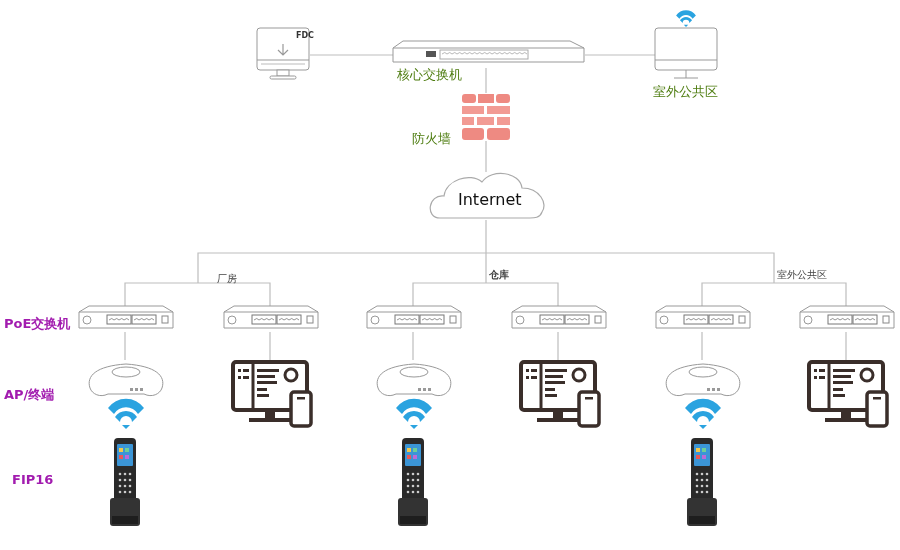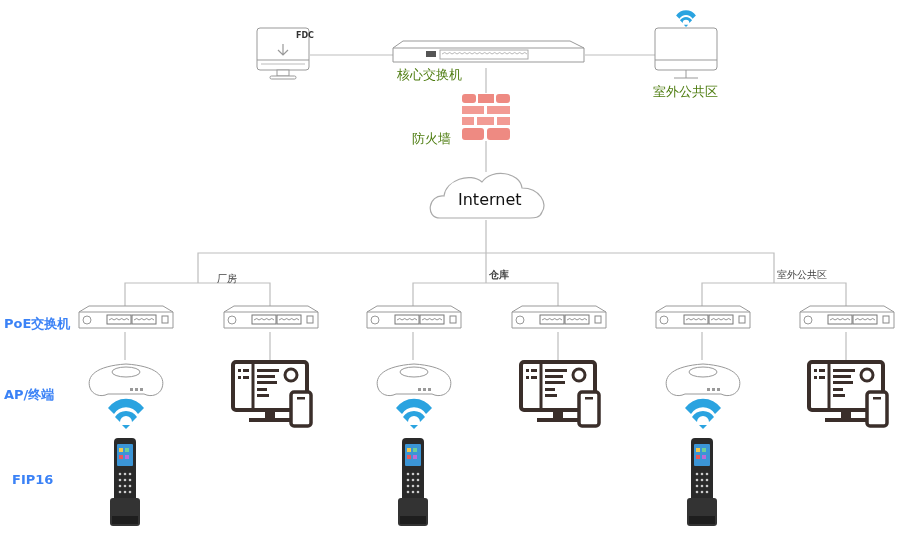--- a/index.html
+++ b/index.html
@@ -1,19 +1,19 @@
 <!DOCTYPE html>
 <html><head>
 <meta charset="utf-8">
 <style>
   html,body{margin:0;padding:0;background:#fff;}
   body{width:900px;height:550px;position:relative;overflow:hidden;font-family:"DejaVu Sans",sans-serif;}
   svg{position:absolute;left:0;top:0;}
   .lbl{position:absolute;color:#4d7c0f;font-size:13px;white-space:nowrap;}
-  .row-lbl{position:absolute;color:#3b82f6;font-size:13px;font-weight:bold;white-space:nowrap;text-align:center;}
+  .row-lbl{position:absolute;color:#a21caf;font-size:13px;font-weight:bold;white-space:nowrap;text-align:center;}
   .small{font-size:10px;color:#444;}
 </style>
 </head>
 <body>
 
 <svg width="900" height="550" viewBox="0 0 900 550">
   <defs>
     <g id="poe-switch">
       <path d="M4,6 L14,0 L88,0 L98,6 L98,22 L4,22 Z" fill="#fff" stroke="#999" stroke-width="1"></path>
       <line x1="4" y1="6" x2="98" y2="6" stroke="#999"></line>

